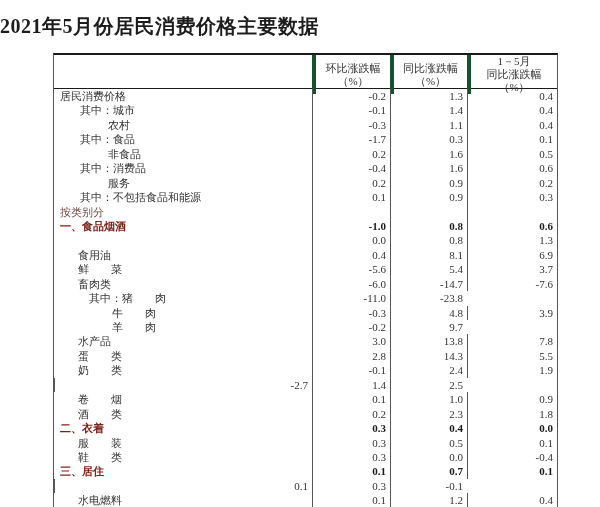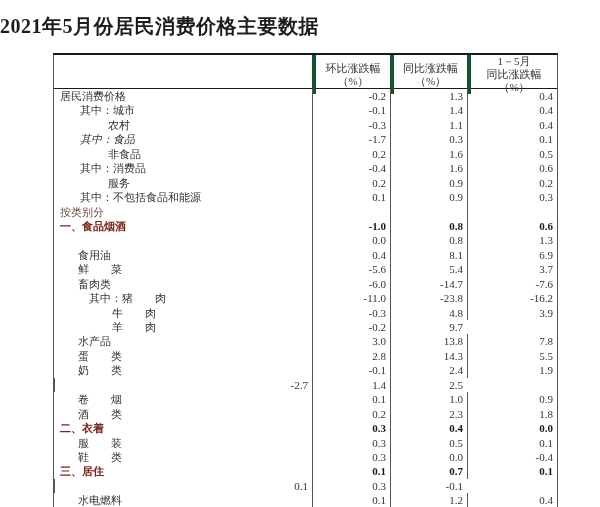--- a/index.html
+++ b/index.html
@@ -100,21 +100,21 @@
     <div class="td num">1.4</div>
     <div class="td num">0.4</div>
   </div>
       <div class="tr">
     <div class="td label" style="padding-left: 54px;">农村</div>
     <div class="td num">-0.3</div>
     <div class="td num">1.1</div>
     <div class="td num">0.4</div>
   </div>
       <div class="tr">
-    <div class="td label" style="padding-left: 26px; font-style: italic;">其中：食品</div>
+    <div class="td label" style="padding-left: 26px;">其中：食品</div>
     <div class="td num">-1.7</div>
     <div class="td num">0.3</div>
     <div class="td num">0.1</div>
   </div>
       <div class="tr">
     <div class="td label" style="padding-left: 54px;">非食品</div>
     <div class="td num">0.2</div>
     <div class="td num">1.6</div>
     <div class="td num">0.5</div>
   </div>
@@ -169,21 +169,20 @@
       <div class="tr">
     <div class="td label" style="padding-left: 24px;">畜肉类</div>
     <div class="td num">-6.0</div>
     <div class="td num">-14.7</div>
     <div class="td num">-7.6</div>
   </div>
       <div class="tr">
     <div class="td label" style="padding-left: 35px;">其中：猪　　肉</div>
     <div class="td num">-11.0</div>
     <div class="td num">-23.8</div>
-    <div class="td num">-16.2</div>
   </div>
       <div class="tr">
     <div class="td label" style="padding-left: 58px;">牛　　肉</div>
     <div class="td num">-0.3</div>
     <div class="td num">4.8</div>
     <div class="td num">3.9</div>
   </div>
       <div class="tr">
     <div class="td label" style="padding-left: 58px;">羊　　肉</div>
     <div class="td num">-0.2</div>

